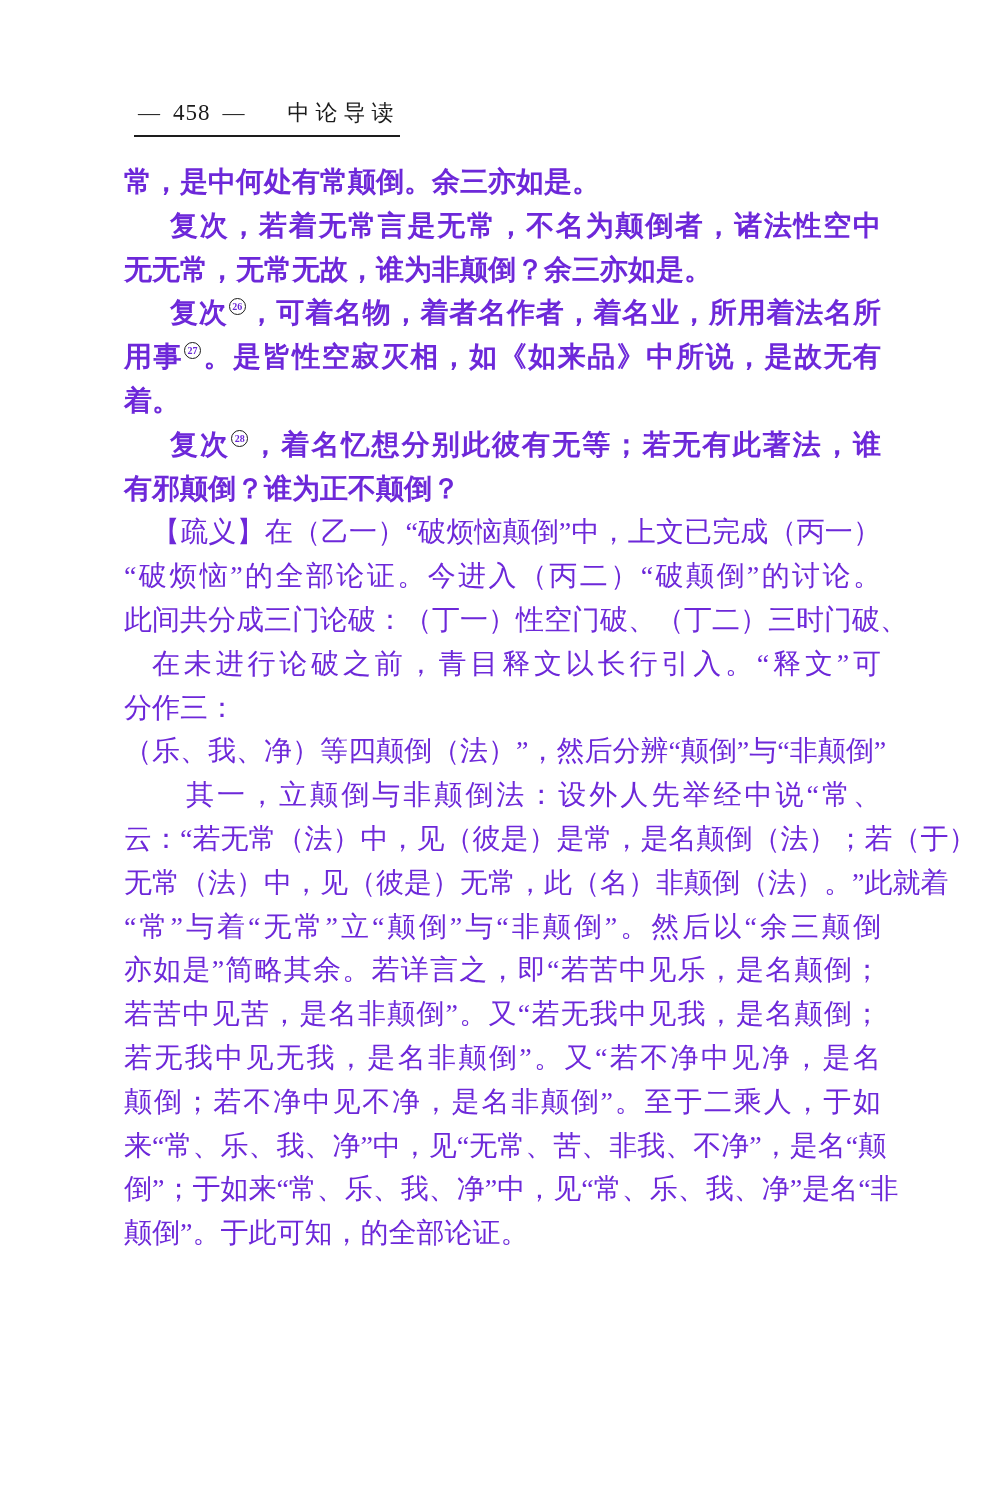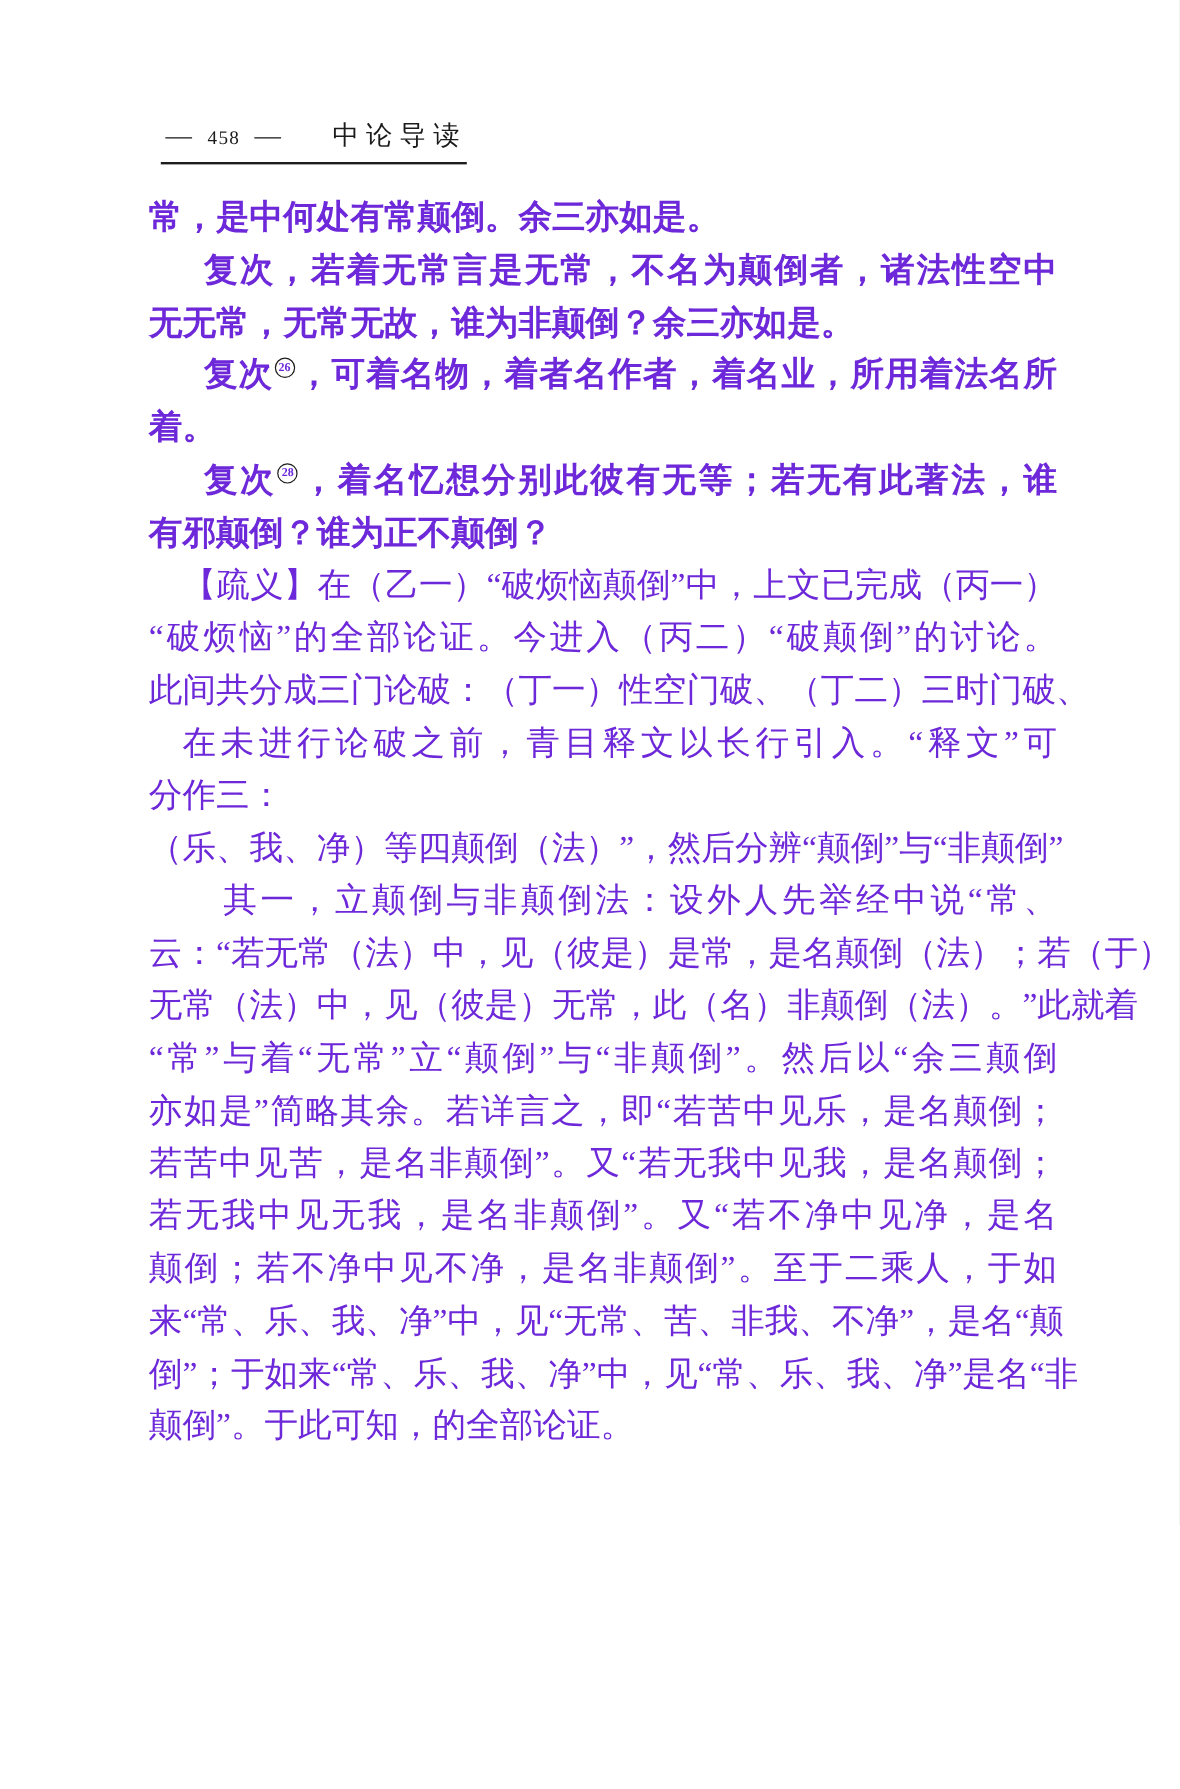--- a/index.html
+++ b/index.html
@@ -23,21 +23,21 @@
     top: 98px;
     display: inline-flex;
     align-items: baseline;
     padding-bottom: 7px;
     border-bottom: 2px solid #1d1d1d;
     font-size: 22px;
     letter-spacing: 1px;
     white-space: nowrap;
   }
   .running-header .dash { margin: 0 4px; }
-  .running-header .pageno { margin: 0 8px; font-size: 16px; }
+  .running-header .pageno { margin: 0 8px; font-size: 23px; }
   .running-header .book-title { margin-left: 38px; letter-spacing: 6px; }
 
   
   .text-block {
     position: absolute;
     left: 124px;
     top: 160px;
     width: 757px;
   }
   .line {
@@ -88,20 +88,21 @@
     <span class="dash">—</span>
     <span class="book-title">中论导读</span>
   </div>
 
   <div class="text-block">
     <div class="line kai short">常，是中何处有常颠倒。余三亦如是。</div>
     <div class="line kai ind-kai">复次，若着无常言是无常，不名为颠倒者，诸法性空中</div>
     <div class="line kai short">无无常，无常无故，谁为非颠倒？余三亦如是。</div>
 
     <div class="line kai ind-kai"><span>复次</span><span class="note-ref">26</span><span>，可着名物，着者名作者，着名业，所用着法名所</span></div>
+    <div class="line kai"><span>用事</span><span class="note-ref">27</span><span>。是皆性空寂灭相，如《如来品》中所说，是故无有</span></div>
     <div class="line kai short">着。</div>
     <div class="line kai ind-kai"><span>复次</span><span class="note-ref">28</span><span>，着名忆想分别此彼有无等；若无有此著法，谁</span></div>
     <div class="line kai short">有邪颠倒？谁为正不颠倒？</div>
 
     <div class="line song ind-sm"><span class="bold-token">【疏义】</span><span>在（乙一）“破烦恼颠倒”中，上文已完成（丙一）</span></div>
     <div class="line song">“破烦恼”的全部论证。今进入（丙二）“破颠倒”的讨论。</div>
     <div class="line song">此间共分成三门论破：（丁一）性空门破、（丁二）三时门破、</div>
     <div class="line song ind-sm">在未进行论破之前，青目释文以长行引入。“释文”可</div>
     <div class="line song short">分作三：</div>
     <div class="line song">（乐、我、净）等四颠倒（法）”，然后分辨“颠倒”与“非颠倒”</div>

